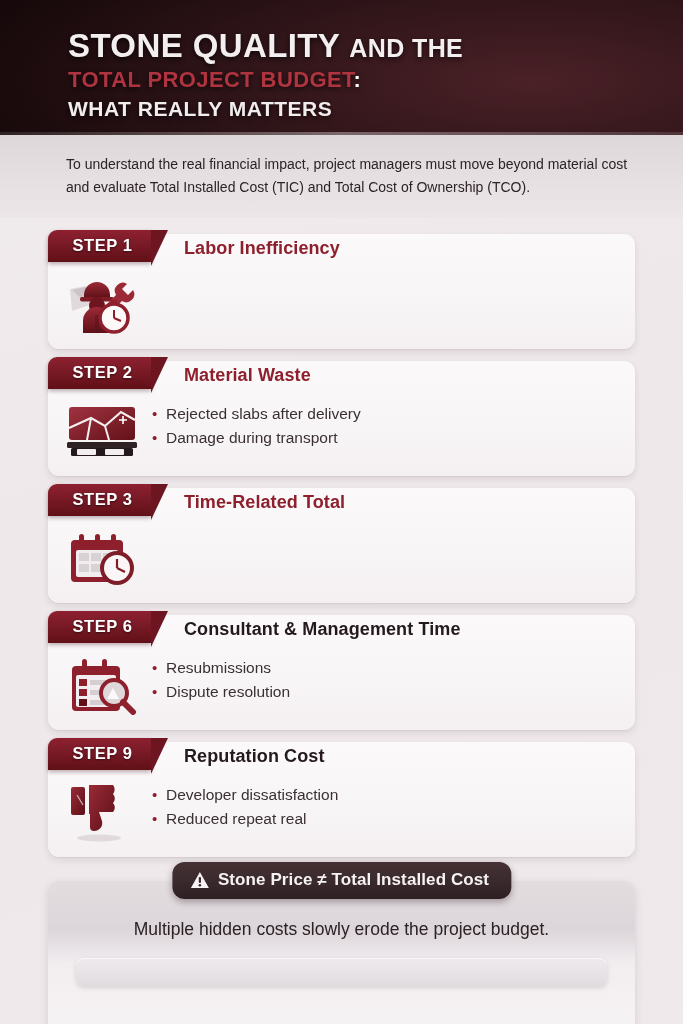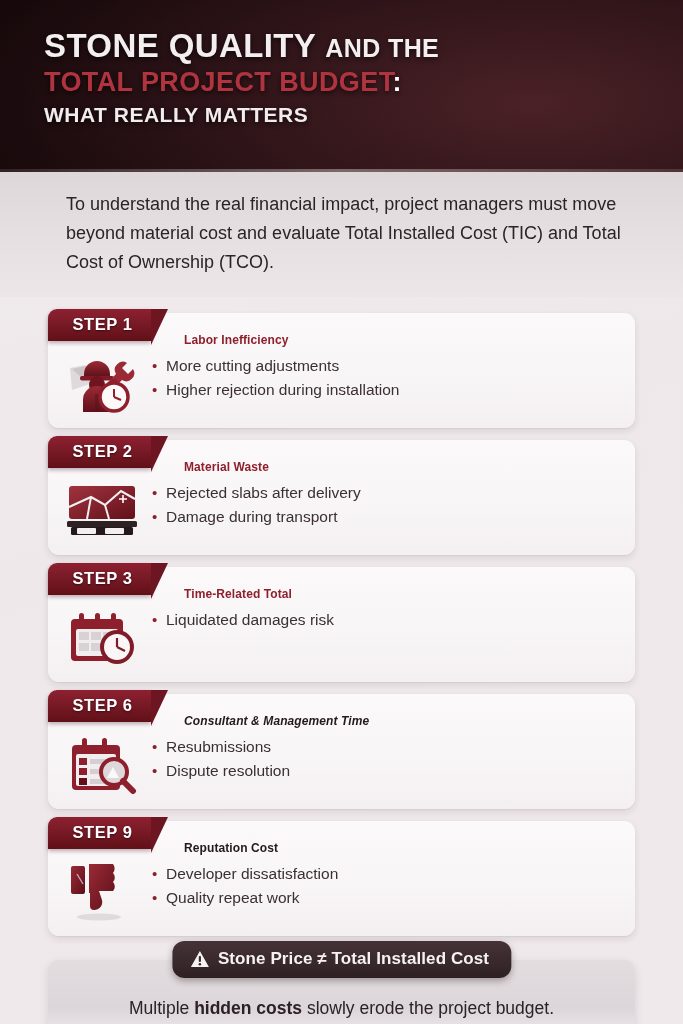--- a/index.html
+++ b/index.html
@@ -12,59 +12,59 @@
 
   body {
     font-family: "Liberation Sans", sans-serif;
     background: linear-gradient(160deg, #f1ecee 0%, #eee8ea 45%, #efe9eb 100%);
     position: relative;
   }
 
   
   .header {
     position: relative;
-    height: 172px;
+    height: 135px;
     background:
       radial-gradient(120% 180% at 78% 60%, #4a2127 0%, #2e1418 38%, #17090b 70%, #100608 100%),
       linear-gradient(90deg, #120708 0%, #2a1216 55%, #3d191f 100%);
-    padding: 28px 0 0 44px;
+    padding: 28px 0 0 68px;
     overflow: hidden;
   }
   .header::after {
     content: "";
     position: absolute;
     left: 0; right: 0; bottom: 0;
     height: 3px;
     background: linear-gradient(90deg, rgba(255,255,255,.10), rgba(255,255,255,.35), rgba(255,255,255,.12));
   }
 
   .title-line {
     font-weight: bold;
     letter-spacing: .4px;
     line-height: 1.08;
     white-space: nowrap;
     text-shadow: 0 2px 5px rgba(0,0,0,.65);
   }
   .title-line-1 { font-size: 33px; color: #f3eeef; margin-bottom: 4px; }
   .title-line-1 .sml { font-size: 25px; font-weight: bold; }
-  .title-line-2 { font-size: 27px; color: #b0343f; margin-bottom: 7px; }
+  .title-line-2 { font-size: 22px; color: #b0343f; margin-bottom: 7px; }
   .title-line-2 .colon { color: #ffffff; }
   .title-line-3 { font-size: 21px; color: #f1ecee; letter-spacing: .5px; }
 
   
   .sc { text-transform: uppercase; }
 
   
   .intro {
     background: linear-gradient(180deg, #ddd7da 0%, #e6e0e3 55%, #ece6e9 100%);
     padding: 18px 48px 20px 66px;
     position: relative;
   }
   .intro p {
-    font-size: 18px;
+    font-size: 14px;
     line-height: 1.62;
     color: #2c2327;
   }
 
   
   .steps {
     padding: 16px 48px 0 48px;
   }
   .step-card {
     position: relative;
@@ -102,22 +102,22 @@
     content: "";
     position: absolute;
     right: -17px; top: 0;
     width: 0; height: 0;
     border-style: solid;
     border-width: 0 0 36px 17px;
     border-color: transparent transparent transparent #6d1622;
   }
   .step-title {
     margin-left: 33px;
-    margin-top: 20px;
-    font-size: 12px;
+    margin-top: 4px;
+    font-size: 18px;
     font-weight: bold;
     color: #8e1f2c;
     letter-spacing: .1px;
   }
   .step-card.dark-title .step-title { color: #24191d; }
 
   .step-body {
     display: flex;
     align-items: flex-start;
     padding: 6px 14px 4px 12px;
@@ -180,21 +180,21 @@
     gap: 9px;
     box-shadow: 0 3px 7px rgba(40,20,25,.35);
     letter-spacing: .1px;
   }
   .conclusion-line {
     text-align: center;
     font-size: 17.5px;
     color: #2c2226;
     padding: 8px 0 18px 0;
   }
-  .conclusion-line b { font-weight: bold; }
+  .conclusion-line b { font-weight: normal; }
 
   .callout {
     background: linear-gradient(180deg, #eeeaec 0%, #e8e3e6 50%, #e1dbde 100%);
     border-radius: 8px;
     box-shadow: 0 2px 5px rgba(60,35,45,.15), inset 0 1px 0 rgba(255,255,255,.7);
     margin: 0 10px;
     padding: 14px 16px 14px 16px;
     display: flex;
     align-items: center;
     gap: 14px;
@@ -243,24 +243,20 @@
           <ellipse cx="33" cy="33" rx="8" ry="9" fill="#6e1520"></ellipse>
           <path d="M19 60 v-12 a14 14 0 0 1 28 0 v12z" fill="url(#g1)"></path>
           <rect x="31" y="42" width="4" height="18" fill="#55111a" opacity=".5"></rect>
           <path d="M58 16 l5-5 a8 8 0 0 0 -11 11 l-9 9 6 6 9-9 a8 8 0 0 0 11-11 l-5 5 -3 -3z" fill="#9c2a36"></path>
           <circle cx="50" cy="45" r="14" fill="#fdf9f9" stroke="#8e1f2c" stroke-width="3.5"></circle>
           <rect x="47" y="27" width="6" height="5" rx="1.5" fill="#8e1f2c"></rect>
           <line x1="50" y1="45" x2="50" y2="37" stroke="#8e1f2c" stroke-width="2"></line>
           <line x1="50" y1="45" x2="57" y2="48" stroke="#8e1f2c" stroke-width="2"></line>
         </svg>
       </div>
-      <ul class="bullets">
-        <li>More cutting adjustments</li>
-        <li>Higher rejection during installation</li>
-      </ul>
     </div>
   </div>
 
   <div class="step-card">
     <div class="step-head">
       <div class="badge">STEP 2</div>
       <div class="step-title" style="color: rgb(142, 31, 44);">Material Waste</div>
     </div>
     <div class="step-body">
       <div class="icon-box">
@@ -309,29 +305,28 @@
             <rect x="14" y="36" width="10" height="8"></rect>
               <rect x="26" y="36" width="10" height="8"></rect>
           </g>
           <circle cx="52" cy="40" r="17" fill="#7e1c28"></circle>
           <circle cx="52" cy="40" r="13" fill="#faf6f7"></circle>
           <line x1="52" y1="40" x2="52" y2="31" stroke="#7e1c28" stroke-width="2.2"></line>
           <line x1="52" y1="40" x2="60" y2="44" stroke="#7e1c28" stroke-width="2.2"></line>
         </svg>
       </div>
       <ul class="bullets">
-        <li>Liquidated damages risk</li>
       </ul>
     </div>
   </div>
 
   <div class="step-card dark-title">
     <div class="step-head">
       <div class="badge">STEP 6</div>
-      <div class="step-title" style="color: rgb(36, 25, 29); font-style: italic;">Consultant &amp; Management Time</div>
+      <div class="step-title" style="color: rgb(36, 25, 29);">Consultant &amp; Management Time</div>
     </div>
     <div class="step-body">
       <div class="icon-box">
         <svg width="74" height="60" viewBox="0 0 74 60">
           <rect x="16" y="4" width="5" height="13" rx="2.5" fill="#8e1f2c"></rect>
           <rect x="36" y="4" width="5" height="13" rx="2.5" fill="#8e1f2c"></rect>
           <rect x="6" y="11" width="48" height="45" rx="4" fill="#8e1f2c"></rect>
           <rect x="10" y="20" width="40" height="32" rx="2" fill="#f2eef0"></rect>
           <g>
             <rect x="13" y="24" width="8" height="7" fill="#8e1f2c"></rect>
@@ -369,21 +364,21 @@
           </defs>
           <rect x="4" y="6" width="14" height="28" rx="2" fill="url(#g5)"></rect>
           <path d="M10 14 l6 10" stroke="#e8dcdf" stroke-width="1.4" opacity=".7"></path>
           <path d="M22 4 h24 a7 7 0 0 1 0 9 a6.5 6.5 0 0 1 0 9 a6.5 6.5 0 0 1 0 9 h-14
                    l3 9 a8 8 0 0 1 -8 10 a4 4 0 0 1 -4 -4 v-13 h-1z" fill="url(#g5)"></path>
           <ellipse cx="32" cy="57" rx="22" ry="3.5" fill="#cfc6ca" opacity=".55"></ellipse>
         </svg>
       </div>
       <ul class="bullets">
         <li>Developer dissatisfaction</li>
-        <li>Quality repeat work</li>
+        <li>Reduced repeat real</li>
       </ul>
     </div>
   </div>
 </div>
 
 <div class="conclusion-wrap">
   <div class="conclusion">
     <div class="ribbon">
       <span>
         <svg width="19" height="18" viewBox="0 0 19 18">

